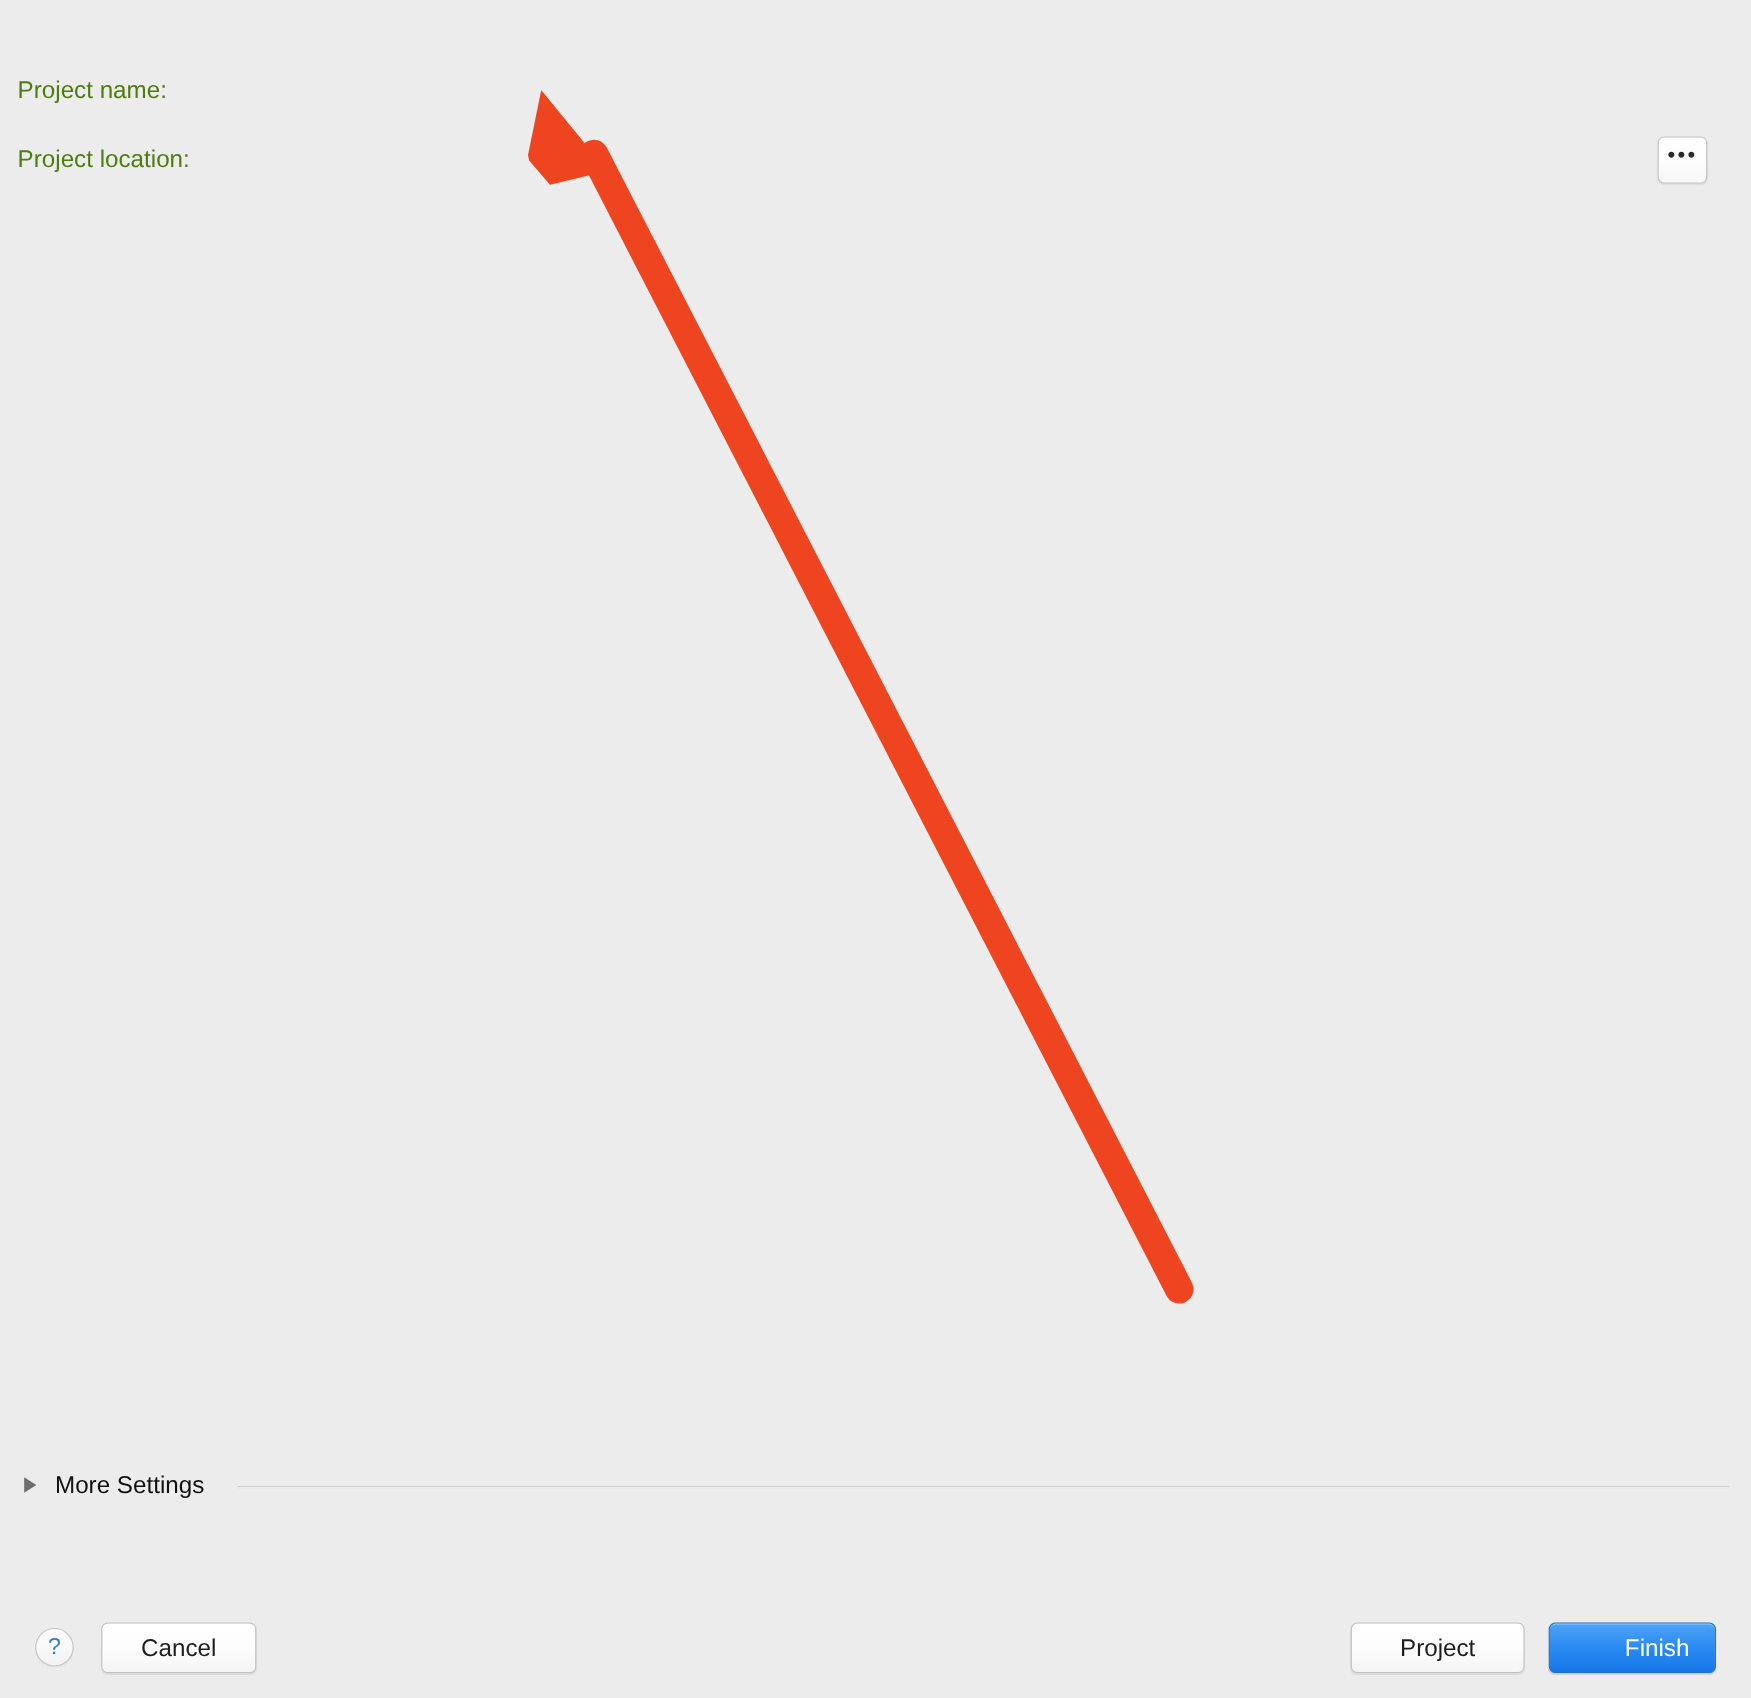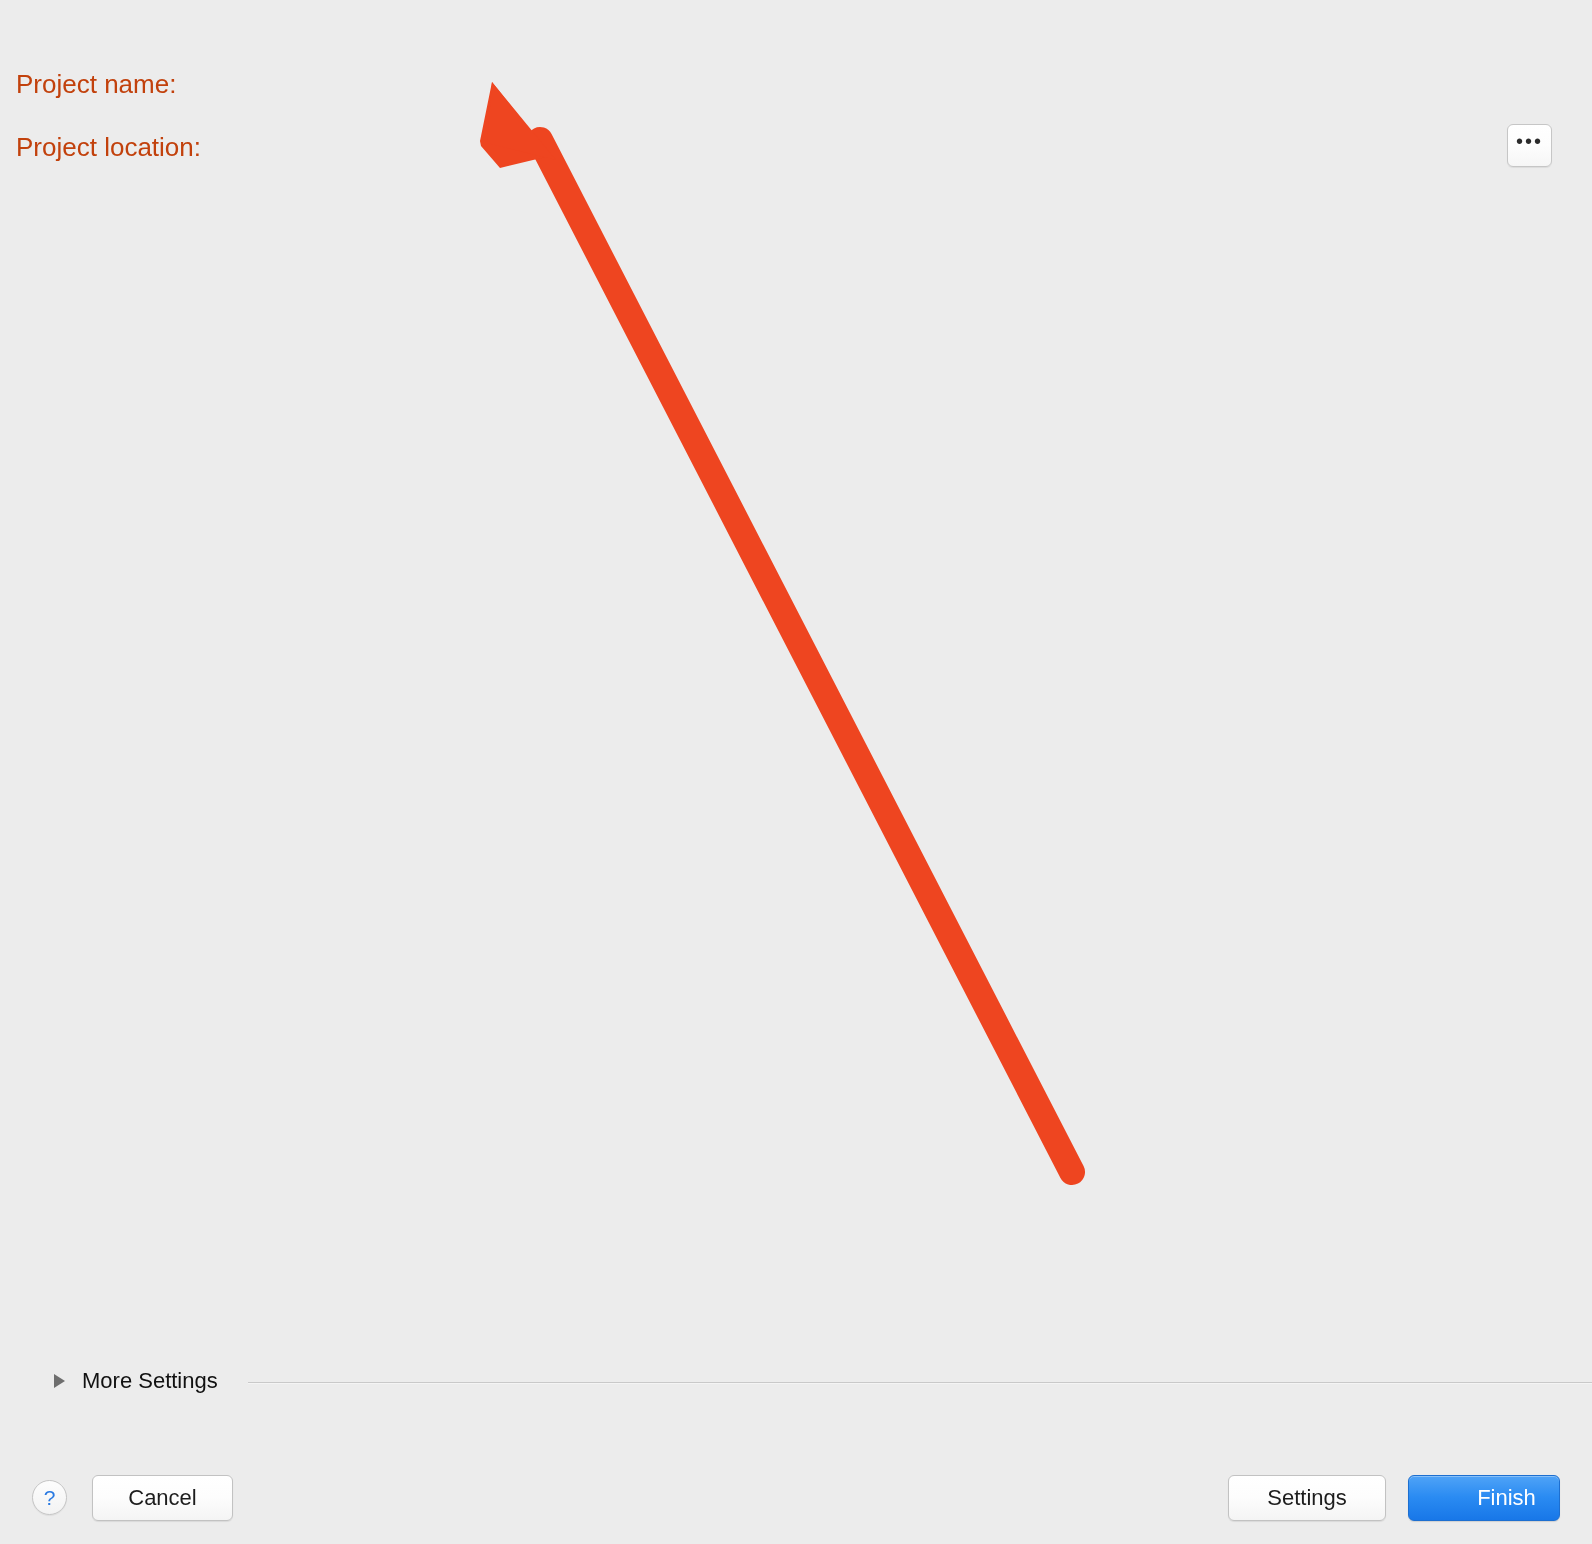--- a/index.html
+++ b/index.html
@@ -52,22 +52,22 @@
     border-radius: 50%;
     box-sizing: border-box;
   }
   .tl-close  { left: 8px;  background: radial-gradient(circle at 38% 32%, #f9837c 0%, #ef6a5f 55%, #d9564d 100%); border: 1px solid #d0574f; }
   .tl-min    { left: 44px; background: radial-gradient(circle at 38% 32%, #f3f3f3 0%, #e3e3e3 60%, #d2d2d2 100%); border: 1px solid #c3c3c3; }
   .tl-zoom   { left: 80px; background: radial-gradient(circle at 38% 32%, #8fe06a 0%, #5cc13a 58%, #47a82c 100%); border: 1px solid #46a42f; }
 
   
   .field-label {
     position: absolute;
-    font-size: 26px;
-    color: #c2410c;
+    font-size: 22px;
+    color: #4d7c0f;
     white-space: nowrap;
   }
   .label-name     { left: 16px; top: 69px; }
   .label-location { left: 16px; top: 132px; }
 
   .textfield {
     position: absolute;
     box-sizing: border-box;
     background: #ffffff;
     font-size: 22px;
@@ -116,24 +116,23 @@
     font-size: 20px;
     color: #2b2b2b;
     letter-spacing: 2px;
     line-height: 10px;
     padding-bottom: 10px;
   }
 
   
   .more-settings {
     position: absolute;
-    left: 0; top: 1365px;
+    left: 0; top: 1334px;
     width: 1304px;
     height: 34px;
-    margin-left: 32px;
   }
   .disclosure-triangle {
     position: absolute;
     left: 22px; top: 9px;
     width: 0; height: 0;
     border-left: 11px solid #6e6e6e;
     border-top: 7px solid transparent;
     border-bottom: 7px solid transparent;
   }
   .more-settings-label {
@@ -219,21 +218,21 @@
   <div class="browse-button">•••</div>
 
   <div class="more-settings">
     <div class="disclosure-triangle"></div>
     <div class="more-settings-label">More Settings</div>
     <div class="more-settings-rule"></div>
   </div>
 
   <div class="help-button">?</div>
   <div class="btn btn-default-style btn-cancel">Cancel</div>
-  <div class="btn btn-default-style btn-previous">Settings</div>
+  <div class="btn btn-default-style btn-previous">Project</div>
   <div class="btn btn-finish">Finish</div>
 
   <svg class="annotation-arrow" viewBox="0 0 1592 1544">
     <line x1="1072" y1="1172" x2="540" y2="140" stroke="#ee4520" stroke-width="26" stroke-linecap="round"></line>
     <polygon points="492,82 551,156 533,160 500,168 481,146 480,141" fill="#ee4520"></polygon>
     <polygon points="492,82 556,160 487,143" fill="#ee4520"></polygon>
   </svg>
 
 </div>
 

